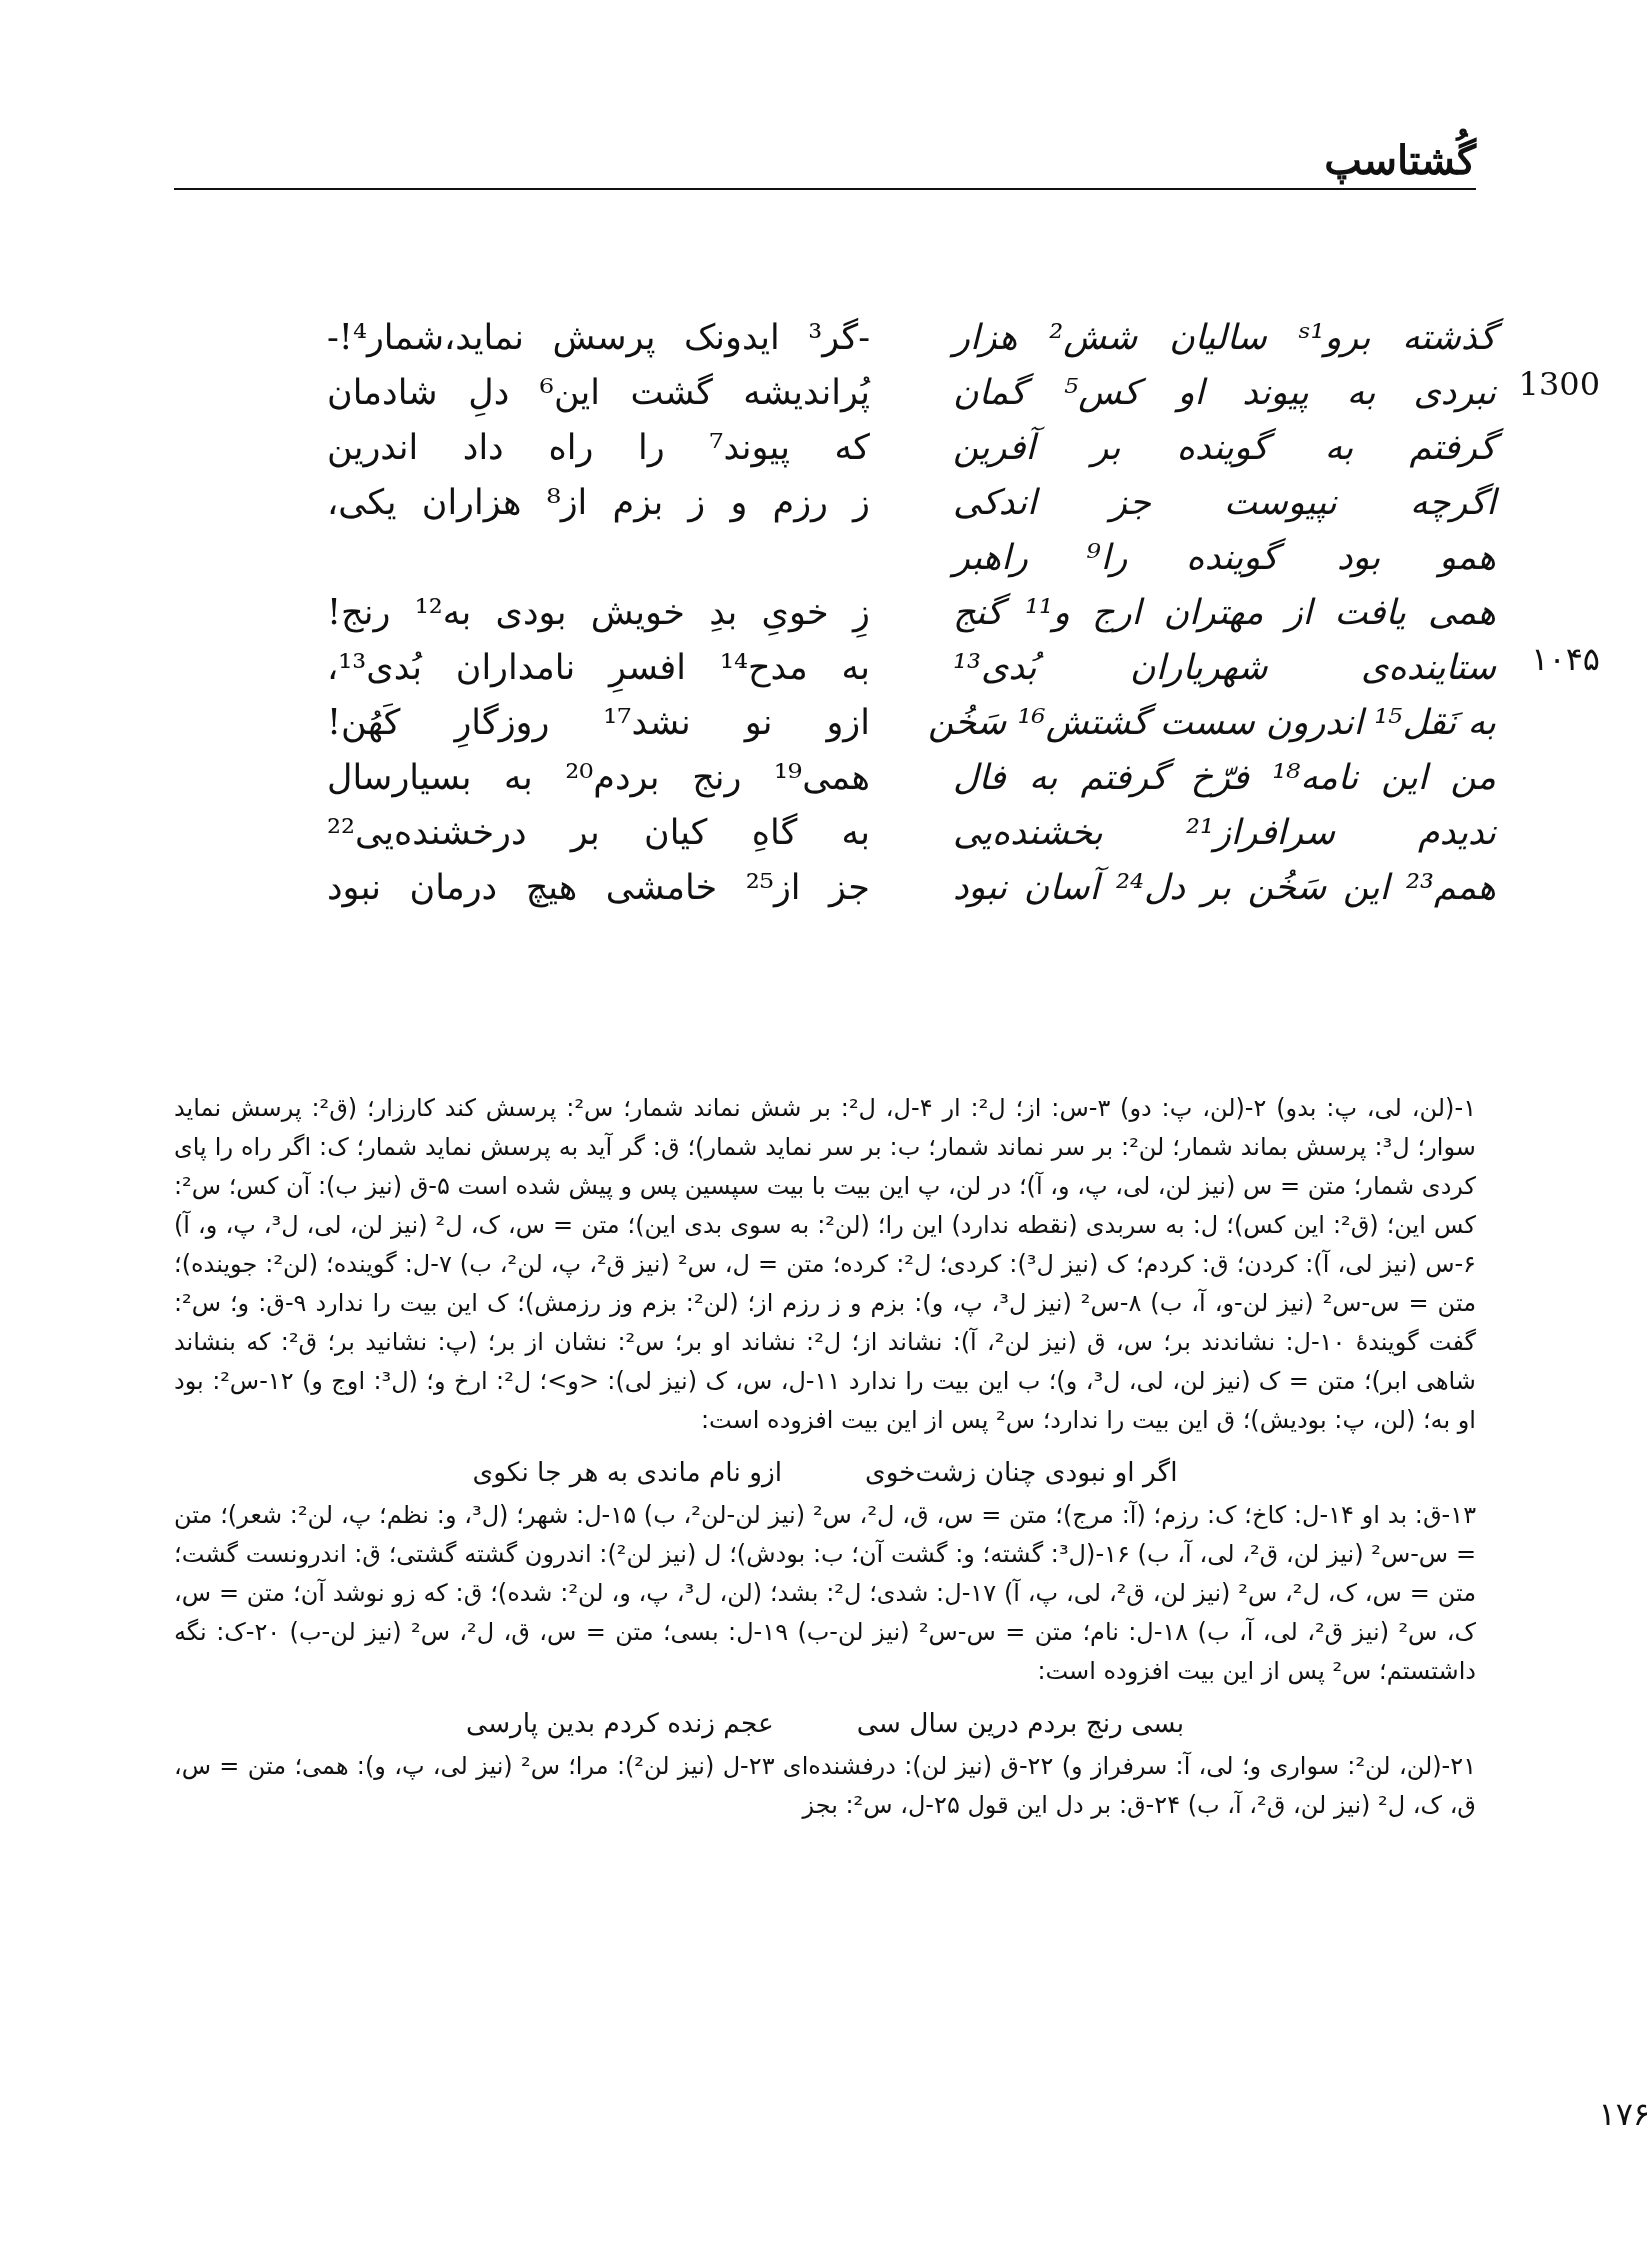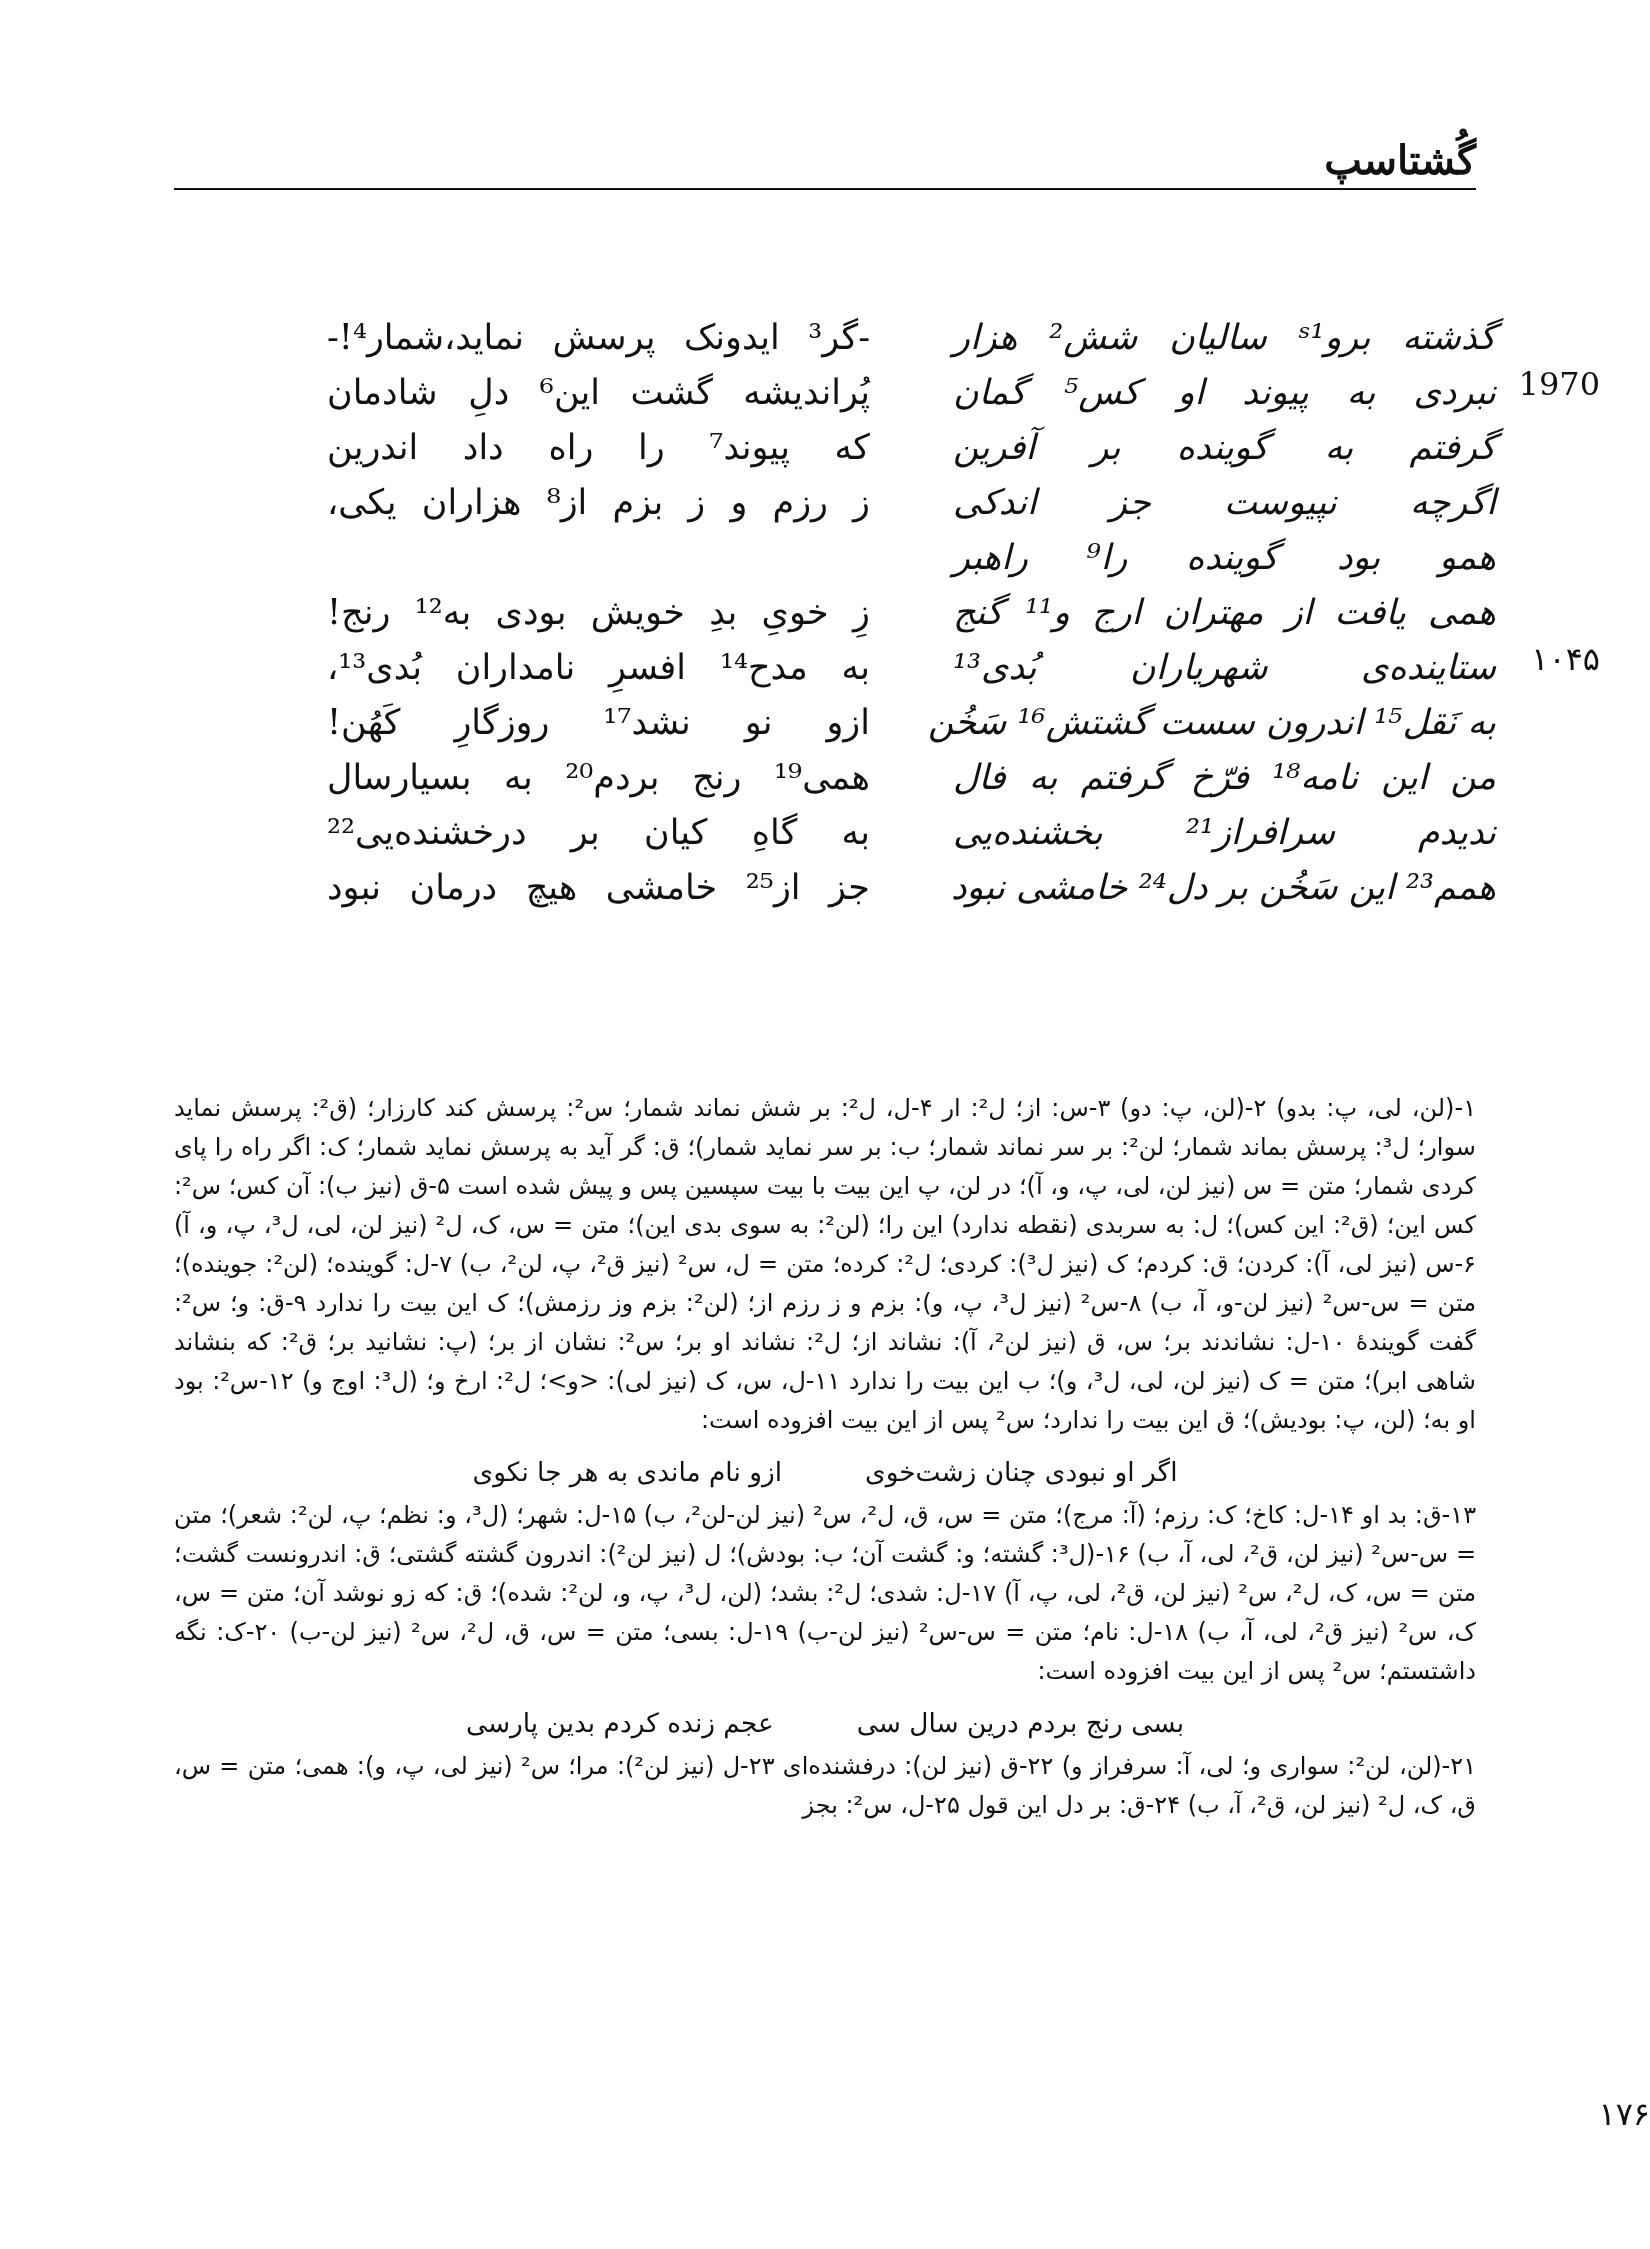--- a/index.html
+++ b/index.html
@@ -118,21 +118,21 @@
   <div class="running-head">گُشتاسپ</div>
   <div class="head-rule"></div>
 
   <div class="verses">
     <div class="bayt">
       <span class="bayt-num"></span>
       <span class="hemistich first">گذشته بروˢ¹ سالیان شش² هزار</span>
       <span class="hemistich second">-گر³ ایدونک پرسش نماید،شمار⁴!-</span>
     </div>
     <div class="bayt">
-      <span class="bayt-num">1970</span>
+      <span class="bayt-num">1300</span>
       <span class="hemistich first">نبردی به پیوند او کس⁵ گمان</span>
       <span class="hemistich second">پُراندیشه گشت این⁶ دلِ شادمان</span>
     </div>
     <div class="bayt">
       <span class="bayt-num"></span>
       <span class="hemistich first">گرفتم به گوینده بر آفرین</span>
       <span class="hemistich second">که پیوند⁷ را راه داد اندرین</span>
     </div>
     <div class="bayt">
       <span class="bayt-num"></span>
@@ -163,21 +163,21 @@
       <span class="hemistich first">من این نامه¹⁸ فرّخ گرفتم به فال</span>
       <span class="hemistich second">همی¹⁹ رنج بردم²⁰ به بسیارسال</span>
     </div>
     <div class="bayt">
       <span class="bayt-num"></span>
       <span class="hemistich first">ندیدم سرافراز²¹ بخشنده‌یی</span>
       <span class="hemistich second">به گاهِ کیان بر درخشنده‌یی²²</span>
     </div>
     <div class="bayt">
       <span class="bayt-num"></span>
-      <span class="hemistich first">همم²³ این سَخُن بر دل²⁴ خامشی نبود</span>
+      <span class="hemistich first">همم²³ این سَخُن بر دل²⁴ آسان نبود</span>
       <span class="hemistich second">جز از²⁵ خامشی هیچ درمان نبود</span>
     </div>
   </div>
 
   <div class="footnotes">
     <p class="fn-text">۱-(لن، لی، پ: بدو)  ۲-(لن، پ: دو)  ۳-س: از؛ ل²: ار  ۴-ل، ل²: بر شش نماند شمار؛ س²: پرسش کند کارزار؛ (ق²: پرسش نماید سوار؛ ل³: پرسش بماند شمار؛ لن²: بر سر نماند شمار؛ ب: بر سر نماید شمار)؛ ق: گر آید به پرسش نماید شمار؛ ک: اگر راه را پای کردی شمار؛ متن = س (نیز لن، لی، پ، و، آ)؛ در لن، پ این بیت با بیت سپسین پس و پیش شده است  ۵-ق (نیز ب): آن کس؛ س²: کس این؛ (ق²: این کس)؛ ل: به سربدی (نقطه ندارد) این را؛ (لن²: به سوی بدی این)؛ متن = س، ک، ل² (نیز لن، لی، ل³، پ، و، آ)  ۶-س (نیز لی، آ): کردن؛ ق: کردم؛ ک (نیز ل³): کردی؛ ل²: کرده؛ متن = ل، س² (نیز ق²، پ، لن²، ب)  ۷-ل: گوینده؛ (لن²: جوینده)؛ متن = س-س² (نیز لن-و، آ، ب)  ۸-س² (نیز ل³، پ، و): بزم و ز رزم از؛ (لن²: بزم وز رزمش)؛ ک این بیت را ندارد  ۹-ق: و؛ س²: گفت گویندهٔ  ۱۰-ل: نشاندند بر؛ س، ق (نیز لن²، آ): نشاند از؛ ل²: نشاند او بر؛ س²: نشان از بر؛ (پ: نشانید بر؛ ق²: که بنشاند شاهی ابر)؛ متن = ک (نیز لن، لی، ل³، و)؛ ب این بیت را ندارد  ۱۱-ل، س، ک (نیز لی): &lt;و&gt;؛ ل²: ارخ و؛ (ل³: اوج و)  ۱۲-س²: بود او به؛ (لن، پ: بودیش)؛ ق این بیت را ندارد؛ س² پس از این بیت افزوده است:</p>
     <div class="extra-verse">
       <span>اگر او نبودی چنان زشت‌خوی</span>
       <span>ازو نام ماندی به هر جا نکوی</span>
     </div>

